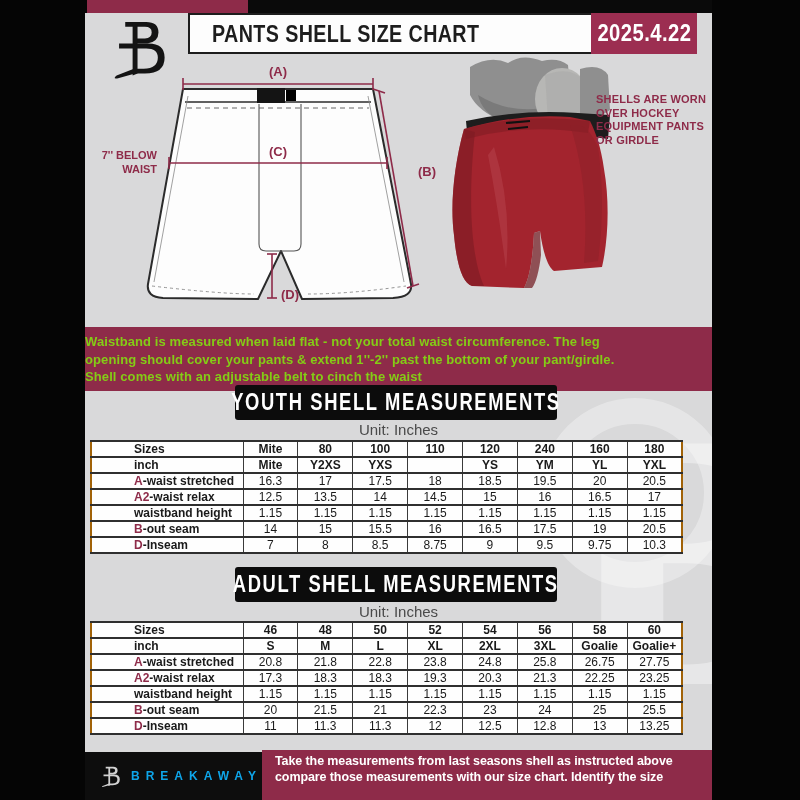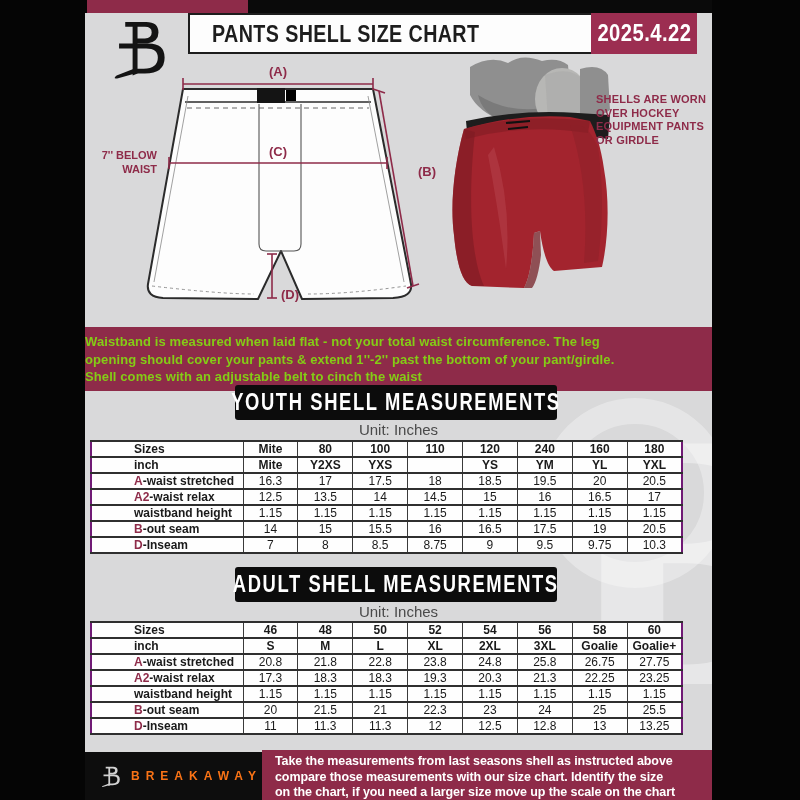--- a/index.html
+++ b/index.html
@@ -36,38 +36,38 @@
 
   
   .secbanner{position:absolute;left:150px;width:322px;height:35px;background:#0c0c0c;border-radius:3px;
              display:flex;align-items:center;justify-content:center;}
   .secbanner .s{color:#fff;font-size:23px;font-weight:bold;letter-spacing:2px;white-space:nowrap;
                 display:inline-block;transform:scaleX(.8);}
   .unit{position:absolute;left:0;width:627px;text-align:center;font-size:15px;color:#4a4a4a;}
 
   
   table.size{position:absolute;left:5px;width:593px;border-collapse:collapse;table-layout:fixed;
-             background:#fefefe;border:2px solid #701a75;}
+             background:#fefefe;border:2px solid #a16207;}
   table.size td{border:1px solid #3a3a3a;border-top:2px solid #2f2f2f;border-bottom:2px solid #2f2f2f;
                 height:15.6px;font-size:12px;color:#1a1a1a;padding:0;}
   table.size td.lbl{text-align:left;padding-left:42px;font-weight:bold;}
   table.size td.val{text-align:center;}
   table.size td.hdr{font-weight:bold;}
   table.size .pfx{color:#8e2b49;font-weight:bold;}
 
   
   .wm-ring{position:absolute;left:455px;top:385px;width:190px;height:190px;border-radius:50%;
            border:26px solid rgba(255,255,255,.33);}
   .wm-b{position:absolute;left:470px;top:390px;font-size:330px;font-weight:bold;line-height:330px;
         color:rgba(255,255,255,.38);font-family:"DejaVu Serif",serif;}
 
   
   .foot-black{position:absolute;left:0;top:739px;width:177px;height:48px;background:#0d0d0d;
               display:flex;align-items:center;padding-left:15px;}
-  .foot-black .bw{color:#f97316;font-size:12px;font-weight:bold;letter-spacing:6px;margin-left:9px;white-space:nowrap;}
+  .foot-black .bw{color:#0ea5e9;font-size:12px;font-weight:bold;letter-spacing:6px;margin-left:9px;white-space:nowrap;}
   .foot-maroon{position:absolute;left:177px;top:737px;width:450px;height:50px;background:#8e2b49;
                color:#fff;padding:4px 0 0 13px;}
   .foot-maroon div{font-size:12.5px;font-weight:bold;line-height:15.6px;white-space:nowrap;letter-spacing:-.1px;}
 </style>
 </head>
 <body>
 
 <div class="stage">
   <div class="strip-maroon"></div>
   <div class="strip-black"></div>
@@ -349,17 +349,16 @@
           <path d="M38,12 L46,12 L46,92 L38,95 Z"></path>
           <path d="M16,43 L64,43 Q90,43 90,66 Q90,92 58,92 L40,92 L40,84 L56,84 Q79,84 79,66 Q79,51 60,51 L16,51 Z"></path>
           <path d="M42,84 L42,92 L16,99 Q4,102 12,95 L38,85 Z"></path>
         </g>
       </svg>
       <span class="bw">BREAKAWAY</span>
     </div>
     <div class="foot-maroon">
       <div>Take the measurements from last seasons shell as instructed above</div>
       <div>compare those measurements  with our size chart. Identify the size</div>
-      <div>on the chart, if you need a larger size move up the scale on the chart</div>
     </div>
 
   </div>
 </div>
 
 </body></html>

